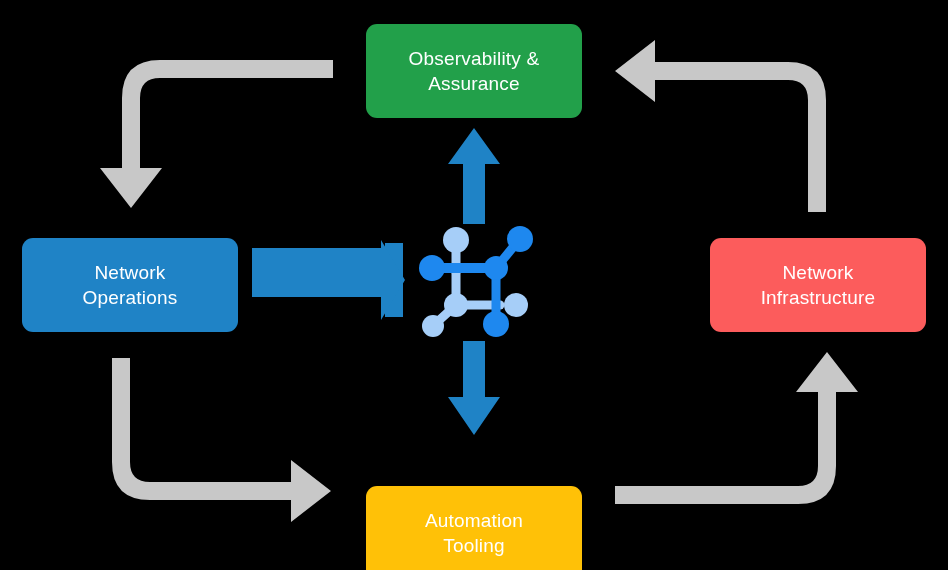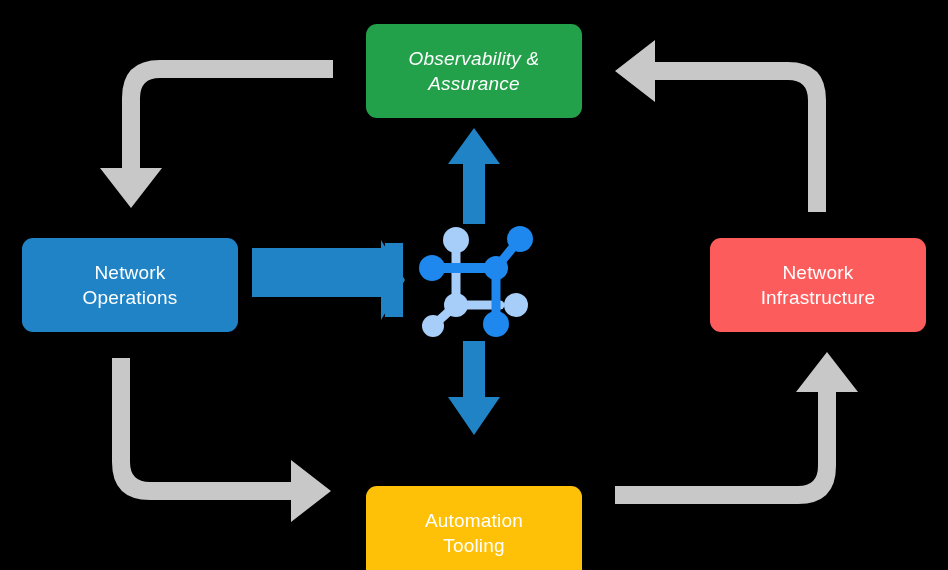--- a/index.html
+++ b/index.html
@@ -27,21 +27,20 @@
     font-size: 19px;
     line-height: 1.32;
     font-weight: 400;
     letter-spacing: 0.2px;
     white-space: pre-line;
     padding: 4px 10px;
   }
   #box-observability {
     left: 366px; top: 24px; width: 216px; height: 94px;
     background: #22a04a;
-    font-style: italic;
   }
   #box-netops {
     left: 22px; top: 238px; width: 216px; height: 94px;
     background: #1f83c6;
   }
   #box-netinfra {
     left: 710px; top: 238px; width: 216px; height: 94px;
     background: #fc5c5c;
   }
   #box-automation {

